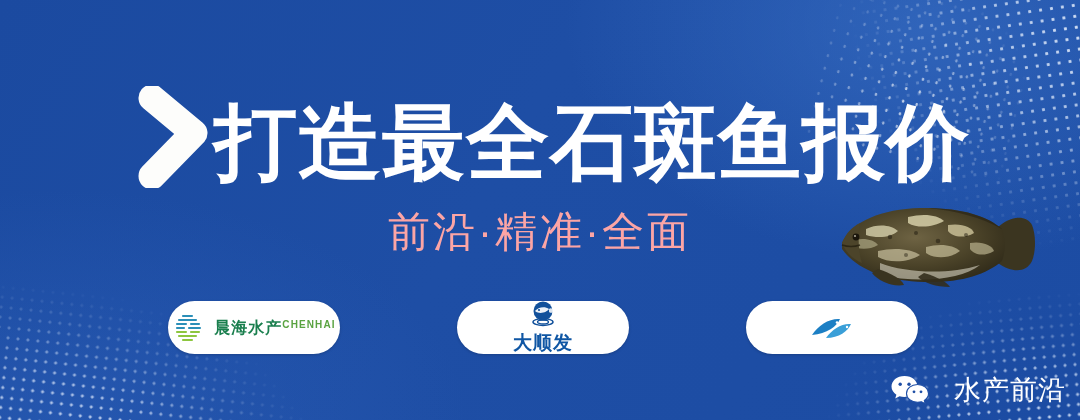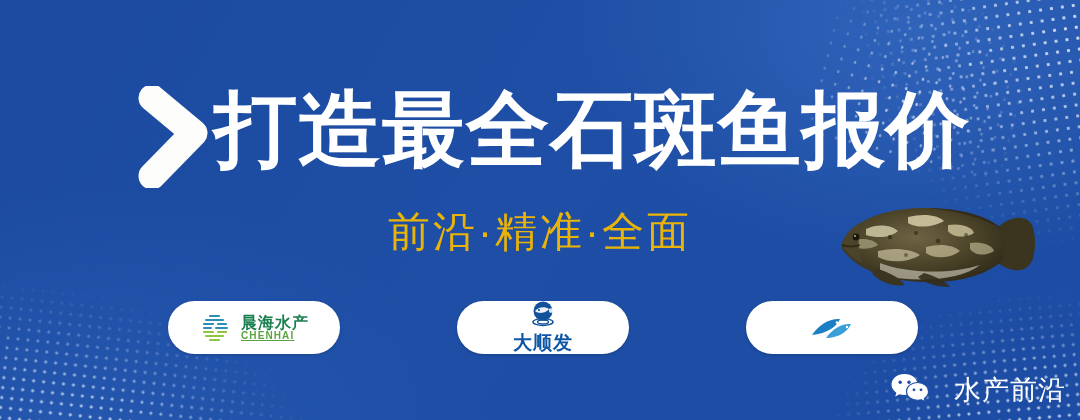--- a/index.html
+++ b/index.html
@@ -87,40 +87,40 @@
     left: 138px;
     top: 86px;
     width: 72px;
     height: 102px;
   }
 
   
   .headline {
     position: absolute;
     left: 214px;
-    top: 78px;
+    top: 91px;
     width: 740px;
     height: 106px;
     line-height: 104px;
     color: #ffffff;
     font-size: 83px;
     font-weight: bold;
     letter-spacing: 1px;
     white-space: nowrap;
     font-family: Liberation Serif, serif;
   }
 
   
   .subtitle {
     position: absolute;
     left: 0;
     right: 0;
     top: 204px;
     text-align: center;
-    color: #eab308;
+    color: #fca5a5;
     font-size: 42px;
     font-weight: 500;
     letter-spacing: 3px;
   }
 
   
   .fish-wrap {
     position: absolute;
     left: 820px;
     top: 185px;
@@ -145,51 +145,50 @@
     background: #ffffff;
     border-radius: 27px;
     display: flex;
     align-items: center;
     justify-content: center;
     gap: 6px;
     overflow: hidden;
     box-shadow: 0 1px 3px rgba(0,0,0,0.18);
   }
   .pill-mark { flex: 0 0 auto; display: block; }
-  .pill-txt  { display: flex; flex-direction: column; line-height: 1; }
+  .pill-txt  { display: flex; line-height: 1; }
   .pill-cn {
     color: #0f56a4;
     font-size: 16px;
     font-weight: bold;
     letter-spacing: 1px;
     white-space: nowrap;
   }
   .pill-cn.green { color: #1a7f4e; }
   .pill-cn.dark  { color: #1b1b1b; }
   .pill-en {
     font-size: 10px;
     font-weight: bold;
     letter-spacing: 1.1px;
     color: #5aa341;
     white-space: nowrap;
-    text-decoration: underline;
   }
   .pill-en.blue { color: #7796b4; letter-spacing: 0.9px; }
   .pill-en.red  { color: #a02a28; font-size: 5.5px; letter-spacing: 0.3px; }
 
   .pill-stack { display: flex; flex-direction: column; align-items: center; gap: 2px; }
   .pill-cn.big { font-size: 19px; }
 
   
   .watermark {
     position: absolute;
     right: 14px;
     bottom: 12px;
     display: flex;
-    align-items: flex-start;
+    align-items: flex-end;
     gap: 24px;
     margin-top: 39px;
   }
   .wm-text {
     color: #ffffff;
     font-size: 27px;
     font-weight: 500;
     letter-spacing: 1px;
     white-space: nowrap;
   }

